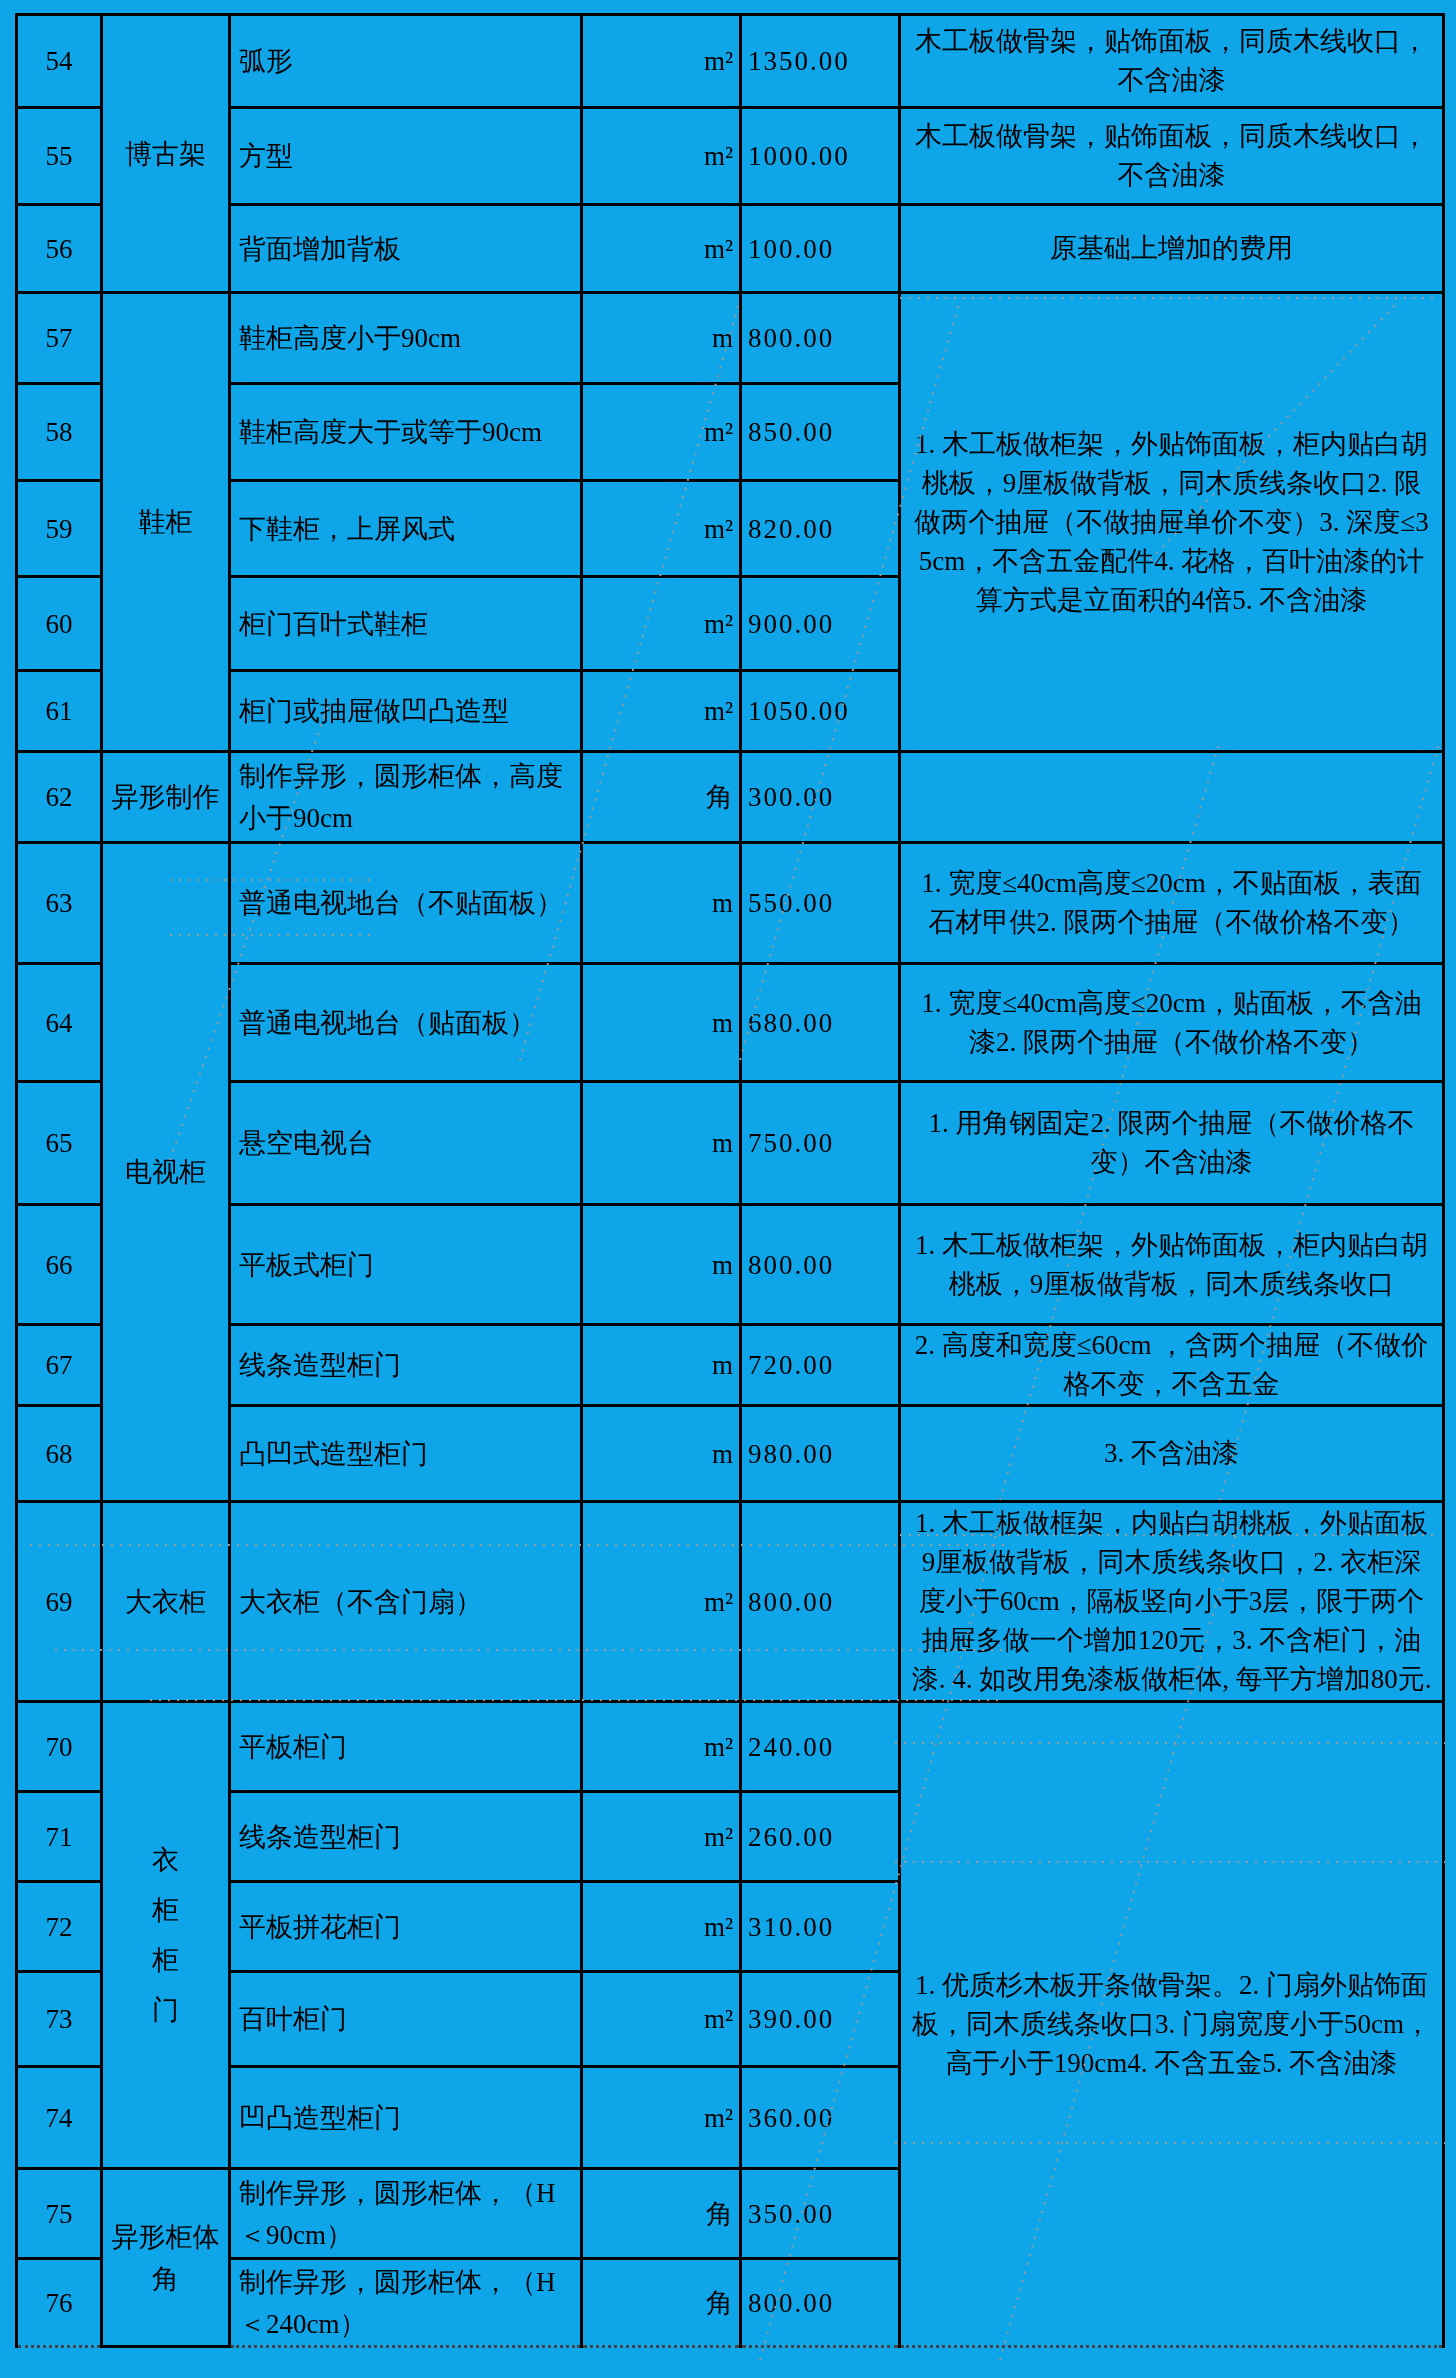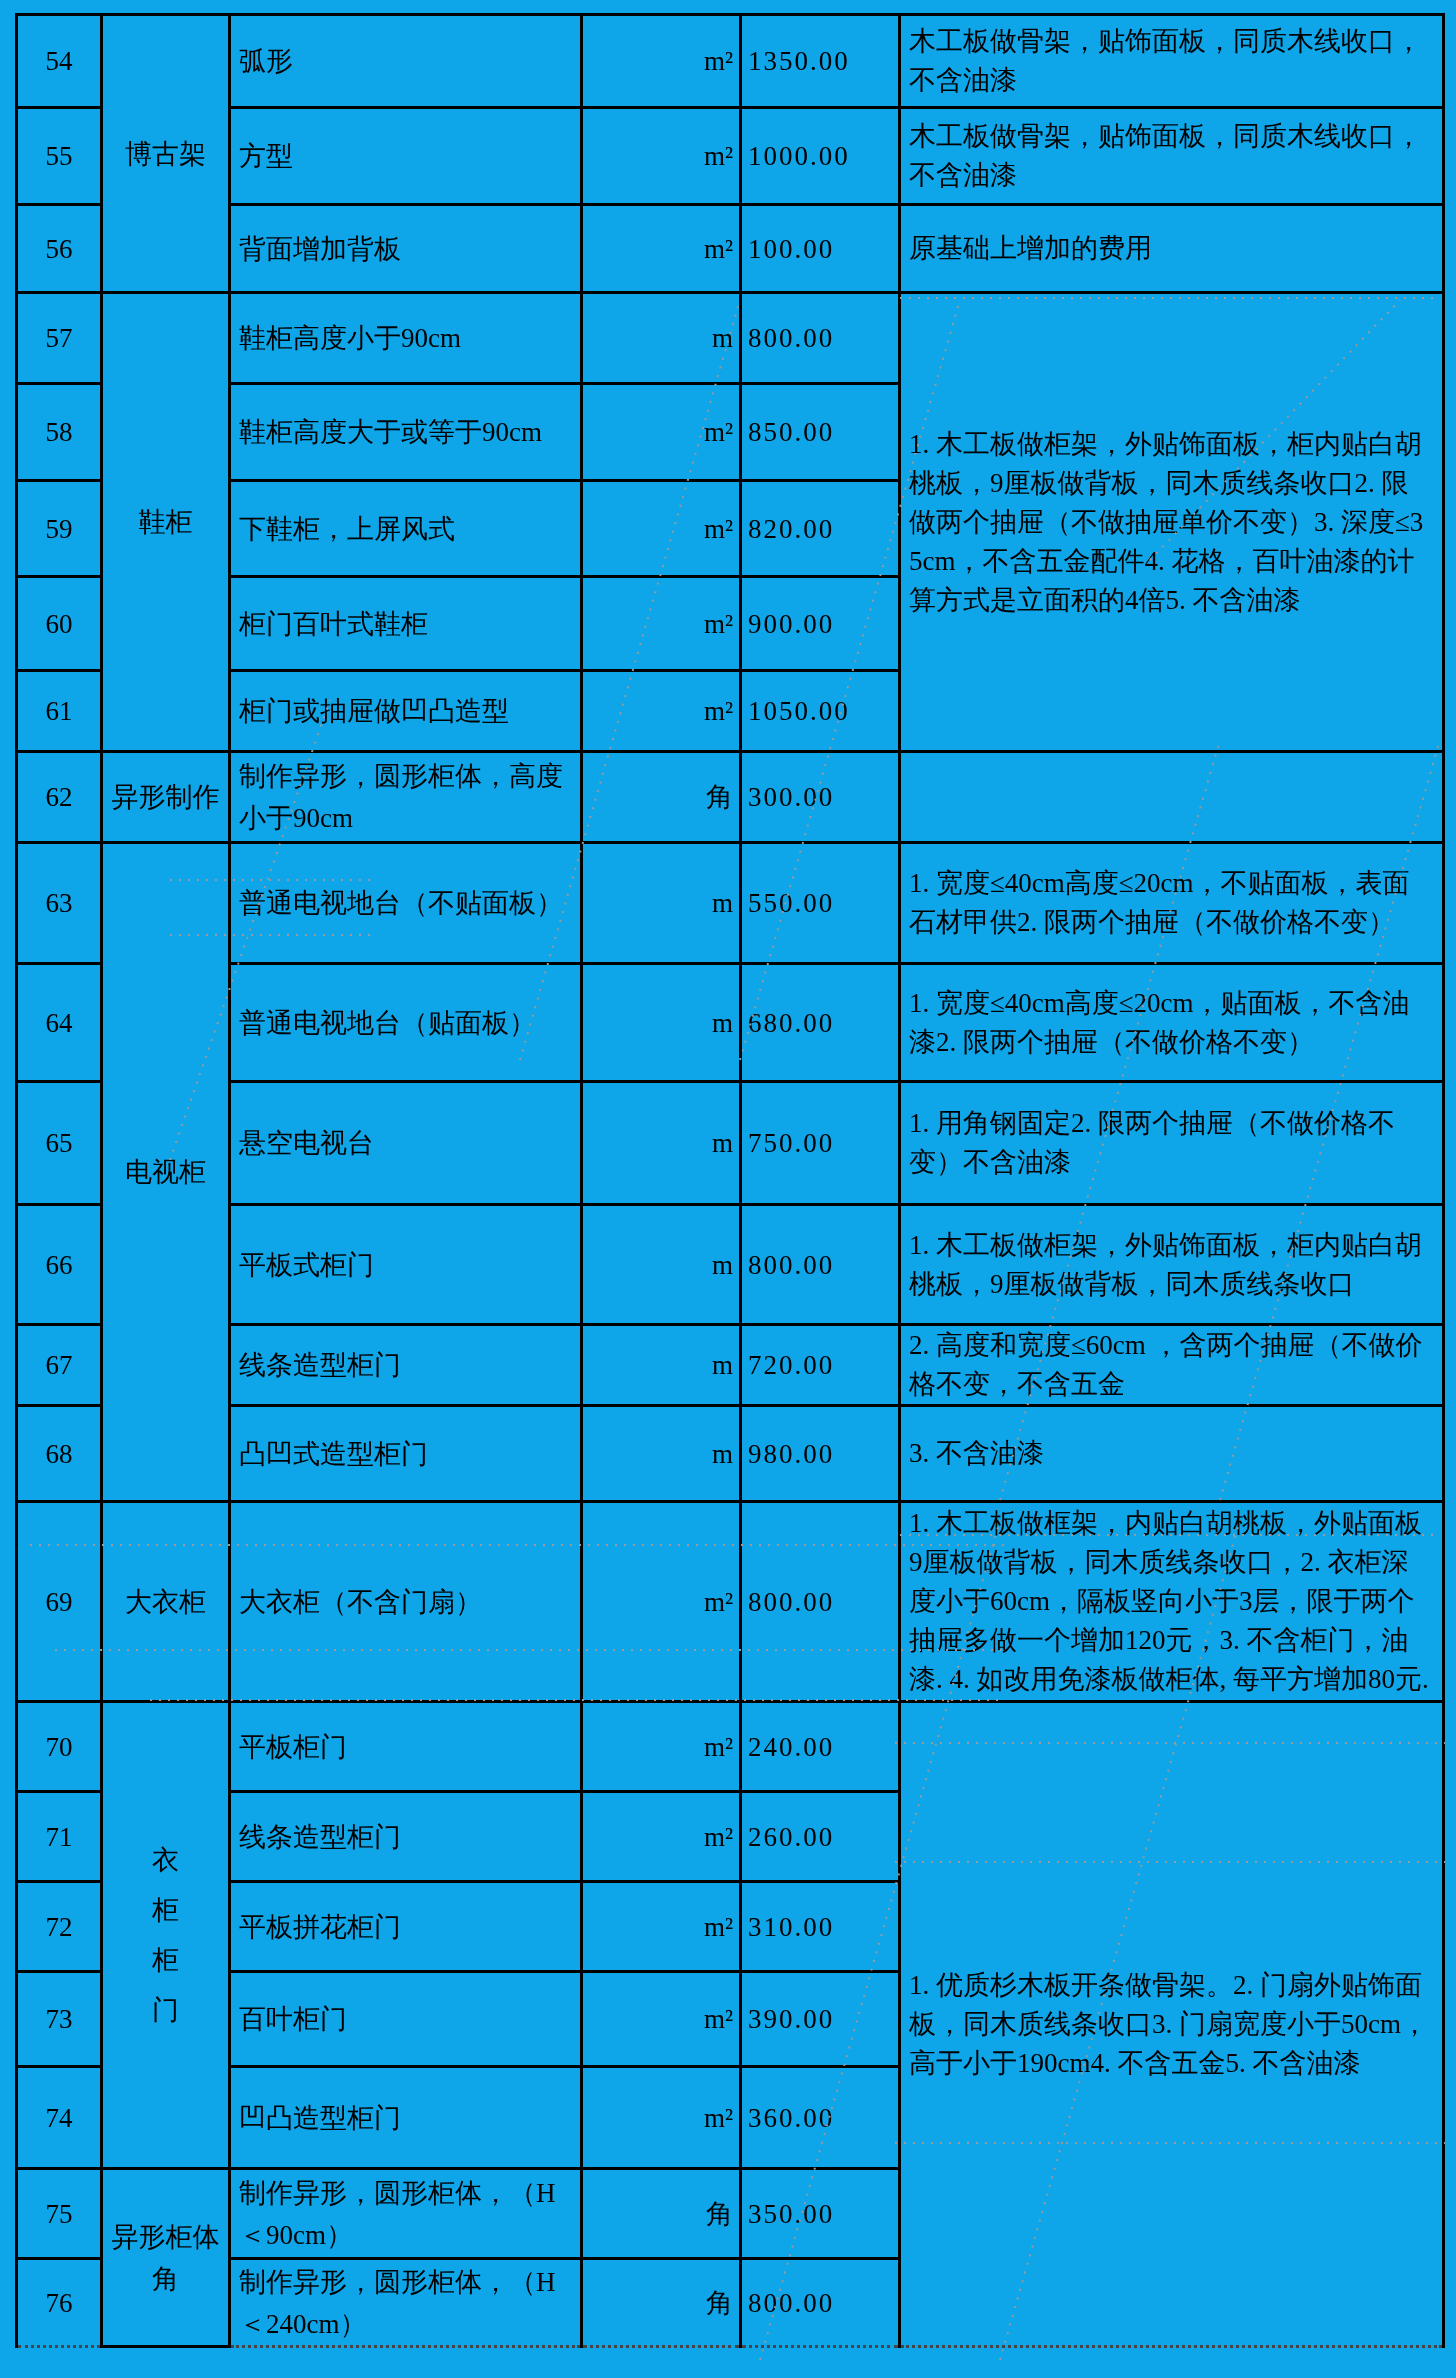--- a/index.html
+++ b/index.html
@@ -8,21 +8,21 @@
   table.price-table{position:absolute;left:15px;top:13px;z-index:1;
         border-collapse:collapse;table-layout:fixed;}
   .price-table td{border:3px solid #000;font-size:27px;line-height:40px;
         vertical-align:middle;overflow:hidden;padding:0 6px;word-break:break-all;}
   td.c-no{text-align:center;padding:0 2px;}
   td.c-cat{text-align:center;padding:6px 4px;line-height:42px;}
   td.c-cat-vertical{padding:0 46px;line-height:50px;}
   td.c-item{text-align:left;padding:0 8px;line-height:42px;}
   td.c-unit{text-align:right;}
   td.c-price{text-align:left;letter-spacing:2px;}
-  td.c-note{text-align:left;padding:0 8px;line-height:39px;margin-top:12px;}
+  td.c-note{text-align:center;padding:0 8px;line-height:39px;margin-top:12px;}
   tr:last-child td{border-bottom:3px dotted #444;}
   td.bottom-dotted{border-bottom:3px dotted #444;}
   svg.artifacts{position:absolute;left:0;top:0;z-index:2;pointer-events:none;}
 </style>
 </head>
 <body>
 
 <div class="page">
 
   <table class="price-table">

